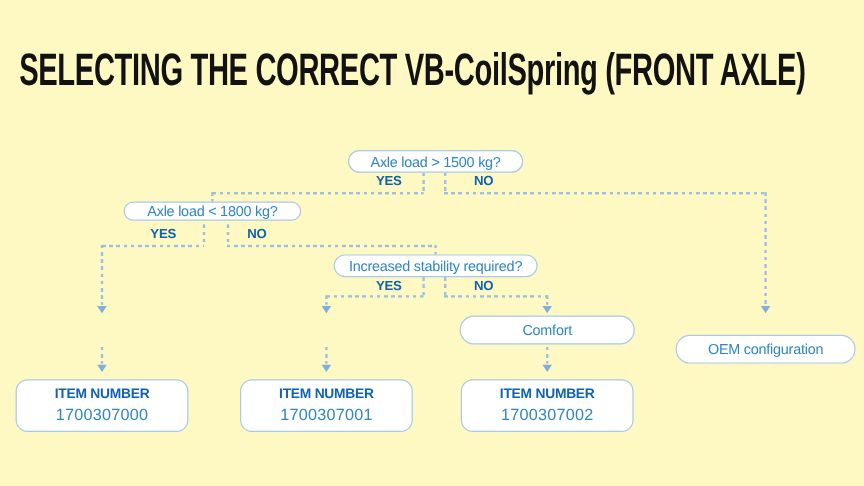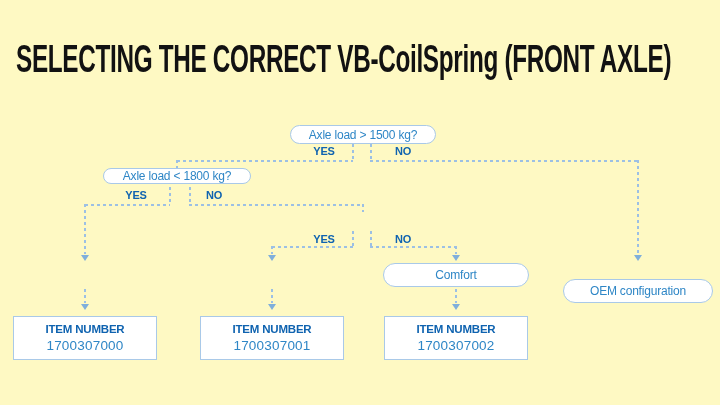--- a/index.html
+++ b/index.html
@@ -14,21 +14,21 @@
     transform:scaleX(0.64);transform-origin:0 50%;
   }
   .pill{
     position:absolute;box-sizing:border-box;background:#ffffff;
     border:1.5px solid #a9c9e8;border-radius:999px;
     display:flex;align-items:center;justify-content:center;
     color:#2e86c6;font-size:12px;letter-spacing:-0.2px;white-space:nowrap;
   }
   .itembox{
     position:absolute;box-sizing:border-box;background:#ffffff;
-    border:1.5px solid #a9c9e8;border-radius:0;
+    border:1.5px solid #a9c9e8;border-radius:10px;
     display:flex;flex-direction:column;align-items:center;justify-content:center;
     text-align:center;
   }
   .itembox .hdr{color:#0f63b0;font-weight:bold;font-size:11.5px;letter-spacing:-0.2px;}
   .itembox .num{color:#2e86c6;font-size:13.5px;margin-top:3px;letter-spacing:0.2px;}
   .yesno{
     position:absolute;width:44px;text-align:center;
     color:#0f63b0;font-weight:bold;font-size:11px;letter-spacing:-0.2px;
   }
   .hline{position:absolute;height:2px;
@@ -44,20 +44,23 @@
 
 <div id="stage">
 
   <div class="title">SELECTING THE CORRECT VB-CoilSpring (FRONT AXLE)</div>
 
   <div class="pill" style="left:290px;top:125px;width:146px;height:19px;">
     <span>Axle load &gt; 1500 kg?</span>
   </div>
   <div class="pill" style="left:103px;top:168px;width:148px;height:16px;">
     <span>Axle load &lt; 1800 kg?</span>
+  </div>
+  <div class="pill" style="left:278px;top:212px;width:170px;height:19px;">
+    <span>Increased stability required?</span>
   </div>
 
   <div class="yesno" style="left:302px;top:145px;">YES</div>
   <div class="yesno" style="left:381px;top:145px;">NO</div>
   <div class="yesno" style="left:114px;top:189px;">YES</div>
   <div class="yesno" style="left:192px;top:189px;">NO</div>
   <div class="yesno" style="left:302px;top:233px;">YES</div>
   <div class="yesno" style="left:381px;top:233px;">NO</div>
 
   <div class="vline" style="left:352px;top:144px;height:17px;"></div>

